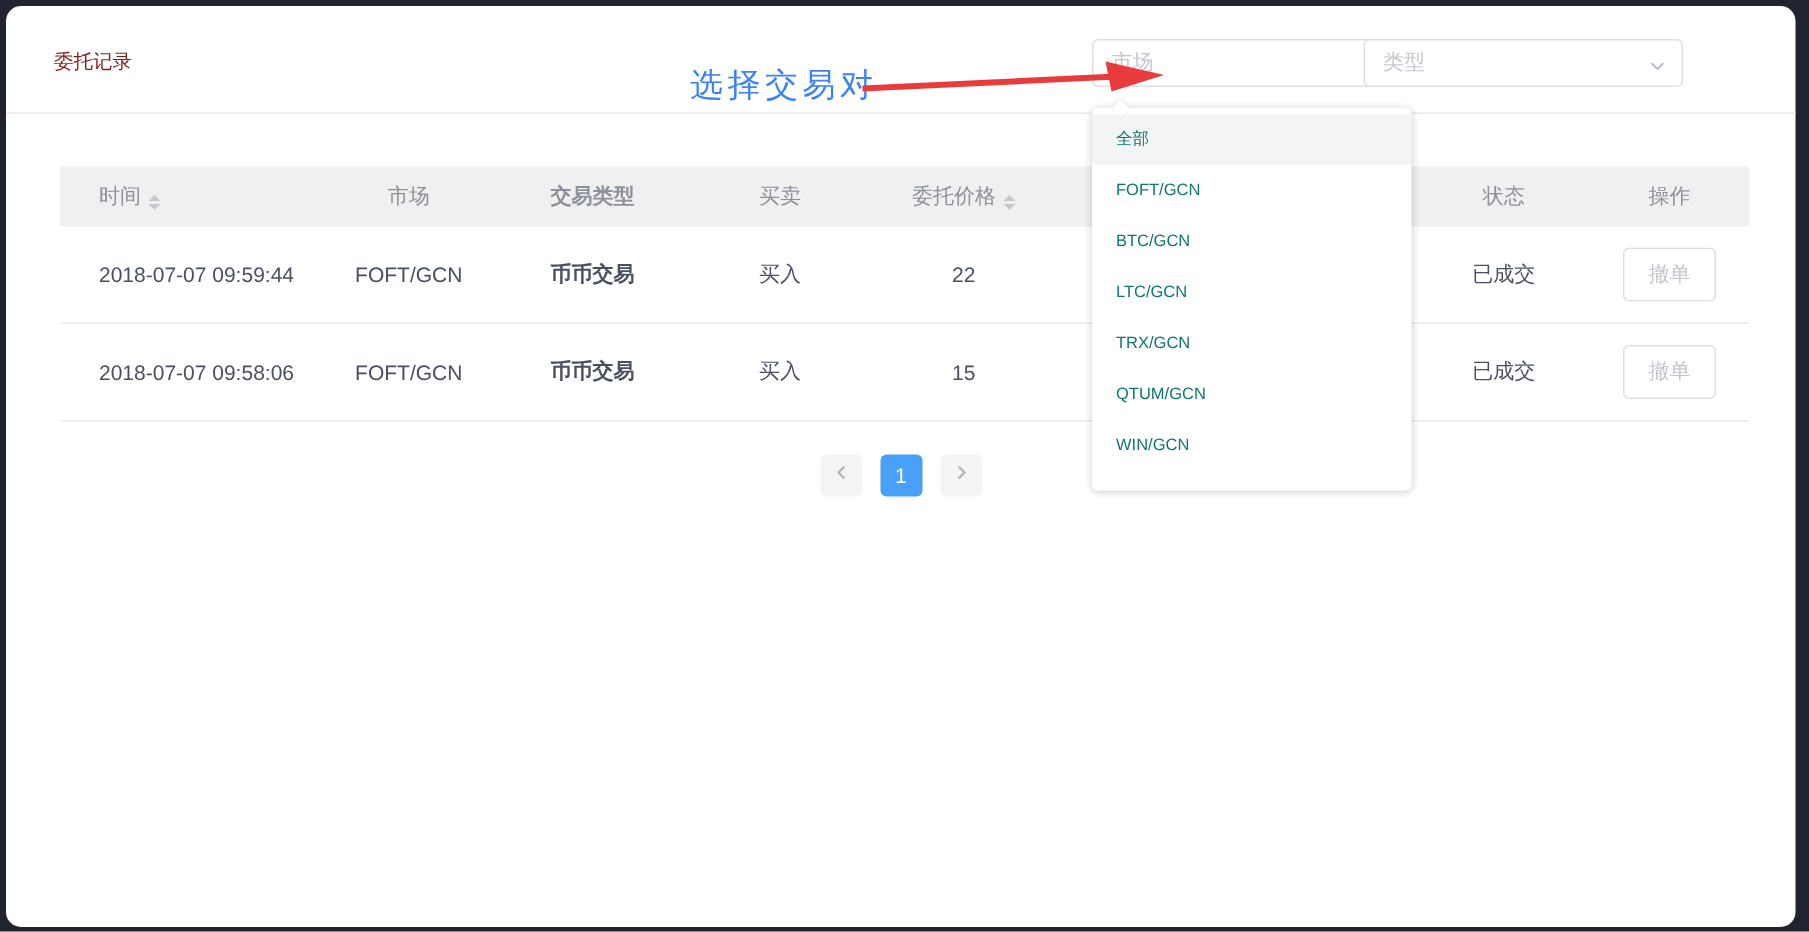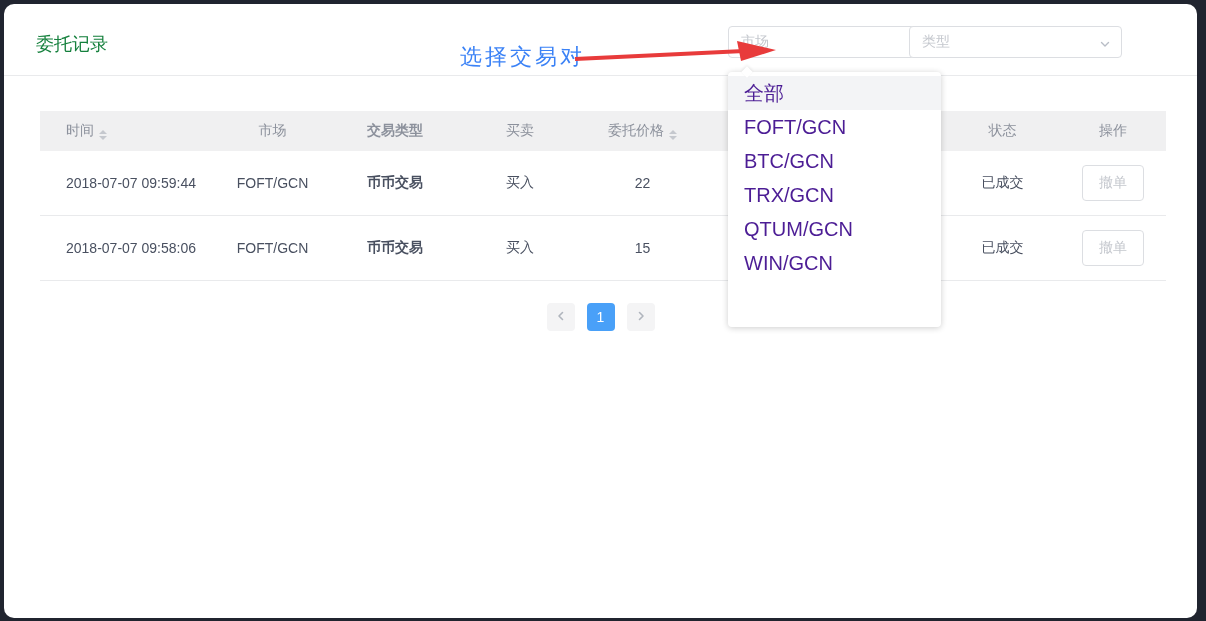--- a/index.html
+++ b/index.html
@@ -9,21 +9,21 @@
     font-family:"Liberation Sans","DejaVu Sans",sans-serif;
     position:relative; overflow:hidden;
   }
   .card {
     position:absolute; top:4px; left:4px; right:9px; bottom:3px;
     background:#ffffff; border-radius:10px;
   }
   
   .page-title {
     position:absolute; left:32px; top:28px;
-    font-size:18px; font-weight:400; color:#15803d;
+    font-size:13px; font-weight:400; color:#7f1d1d;
   }
   .header-divider {
     position:absolute; left:0; right:0; top:71px;
     height:1px; background:#e9eaec;
   }
   .select {
     position:absolute; top:22px; height:32px; width:213px;
     border:1px solid #dcdee2; border-radius:4px; background:#fff;
     display:flex; align-items:center; padding:0 30px 0 12px;
     font-size:14px; color:#c5c8ce; cursor:pointer;
@@ -43,21 +43,21 @@
     background:#fff; border-radius:4px; overflow:hidden; z-index:10;
     box-shadow:0 1px 6px rgba(0,0,0,.2); padding-top:4px;
   }
   .dropdown-notch {
     position:absolute; left:739px; top:64px; width:8px; height:8px;
     background:#fff; transform:rotate(45deg); z-index:11;
     box-shadow:-1px -1px 3px rgba(0,0,0,.08);
   }
   .dropdown li {
     list-style:none; height:34px; line-height:34px; padding-left:16px;
-    font-size:20px; color:#4c1d95; cursor:pointer; white-space:nowrap;
+    font-size:11px; color:#0f766e; cursor:pointer; white-space:nowrap;
   }
   .dropdown li.selected { background:#f3f4f6; }
   
   .table { position:absolute; left:36px; top:107px; width:1126px; font-size:14px; }
   .trow { display:flex; align-items:center; }
   .thead { height:40px; background:#f0f0f1; color:#8c919c; }
   .drow  { height:65px; border-bottom:1px solid #e9eaec; color:#495060; }
   .cell { text-align:center; overflow:hidden; white-space:nowrap; }
   .c0 { width:180px; text-align:left; padding-left:26px; }
   .c1 { width:105px; } .c2 { width:140px;font-weight:bold; } .c3 { width:110px; }
@@ -183,18 +183,19 @@
           </svg>
       </span>
     </div>
   </div>
 
   <div class="dropdown-notch"></div>
   <ul class="dropdown">
     <li class="selected">全部</li>
     <li>FOFT/GCN</li>
     <li>BTC/GCN</li>
+    <li>LTC/GCN</li>
     <li>TRX/GCN</li>
     <li>QTUM/GCN</li>
     <li>WIN/GCN</li>
   </ul>
 
 </div>
 
 </body></html>

